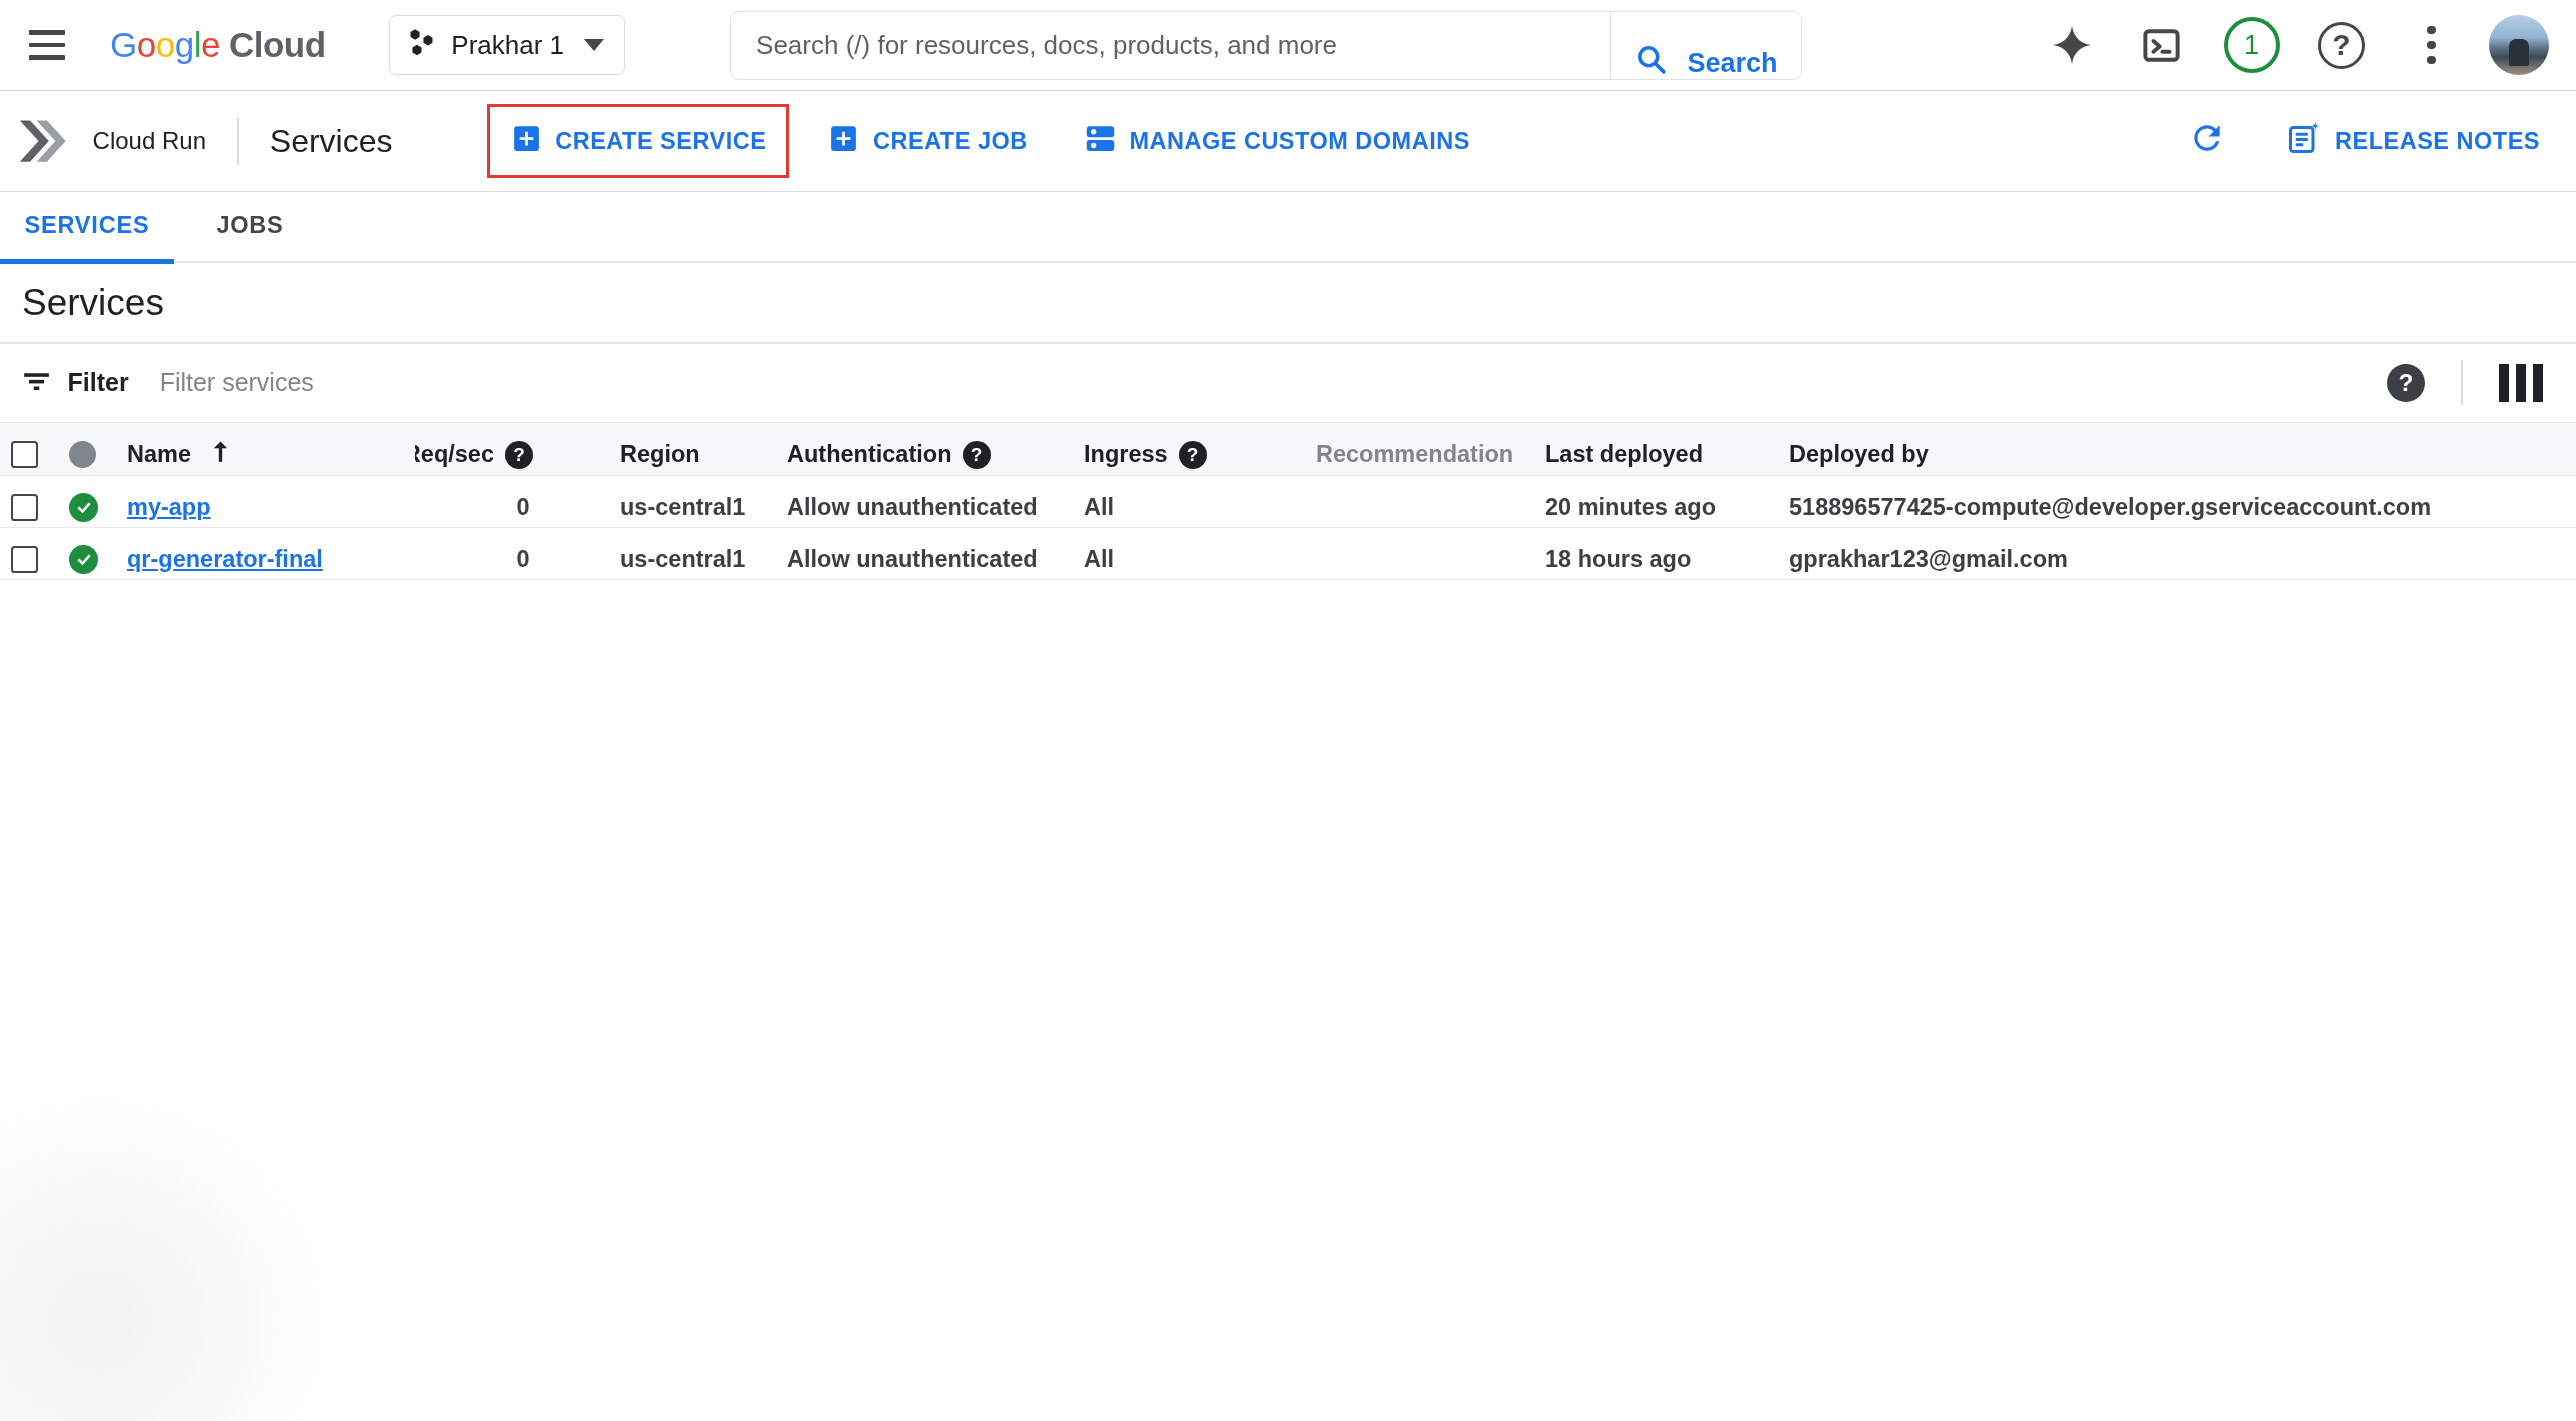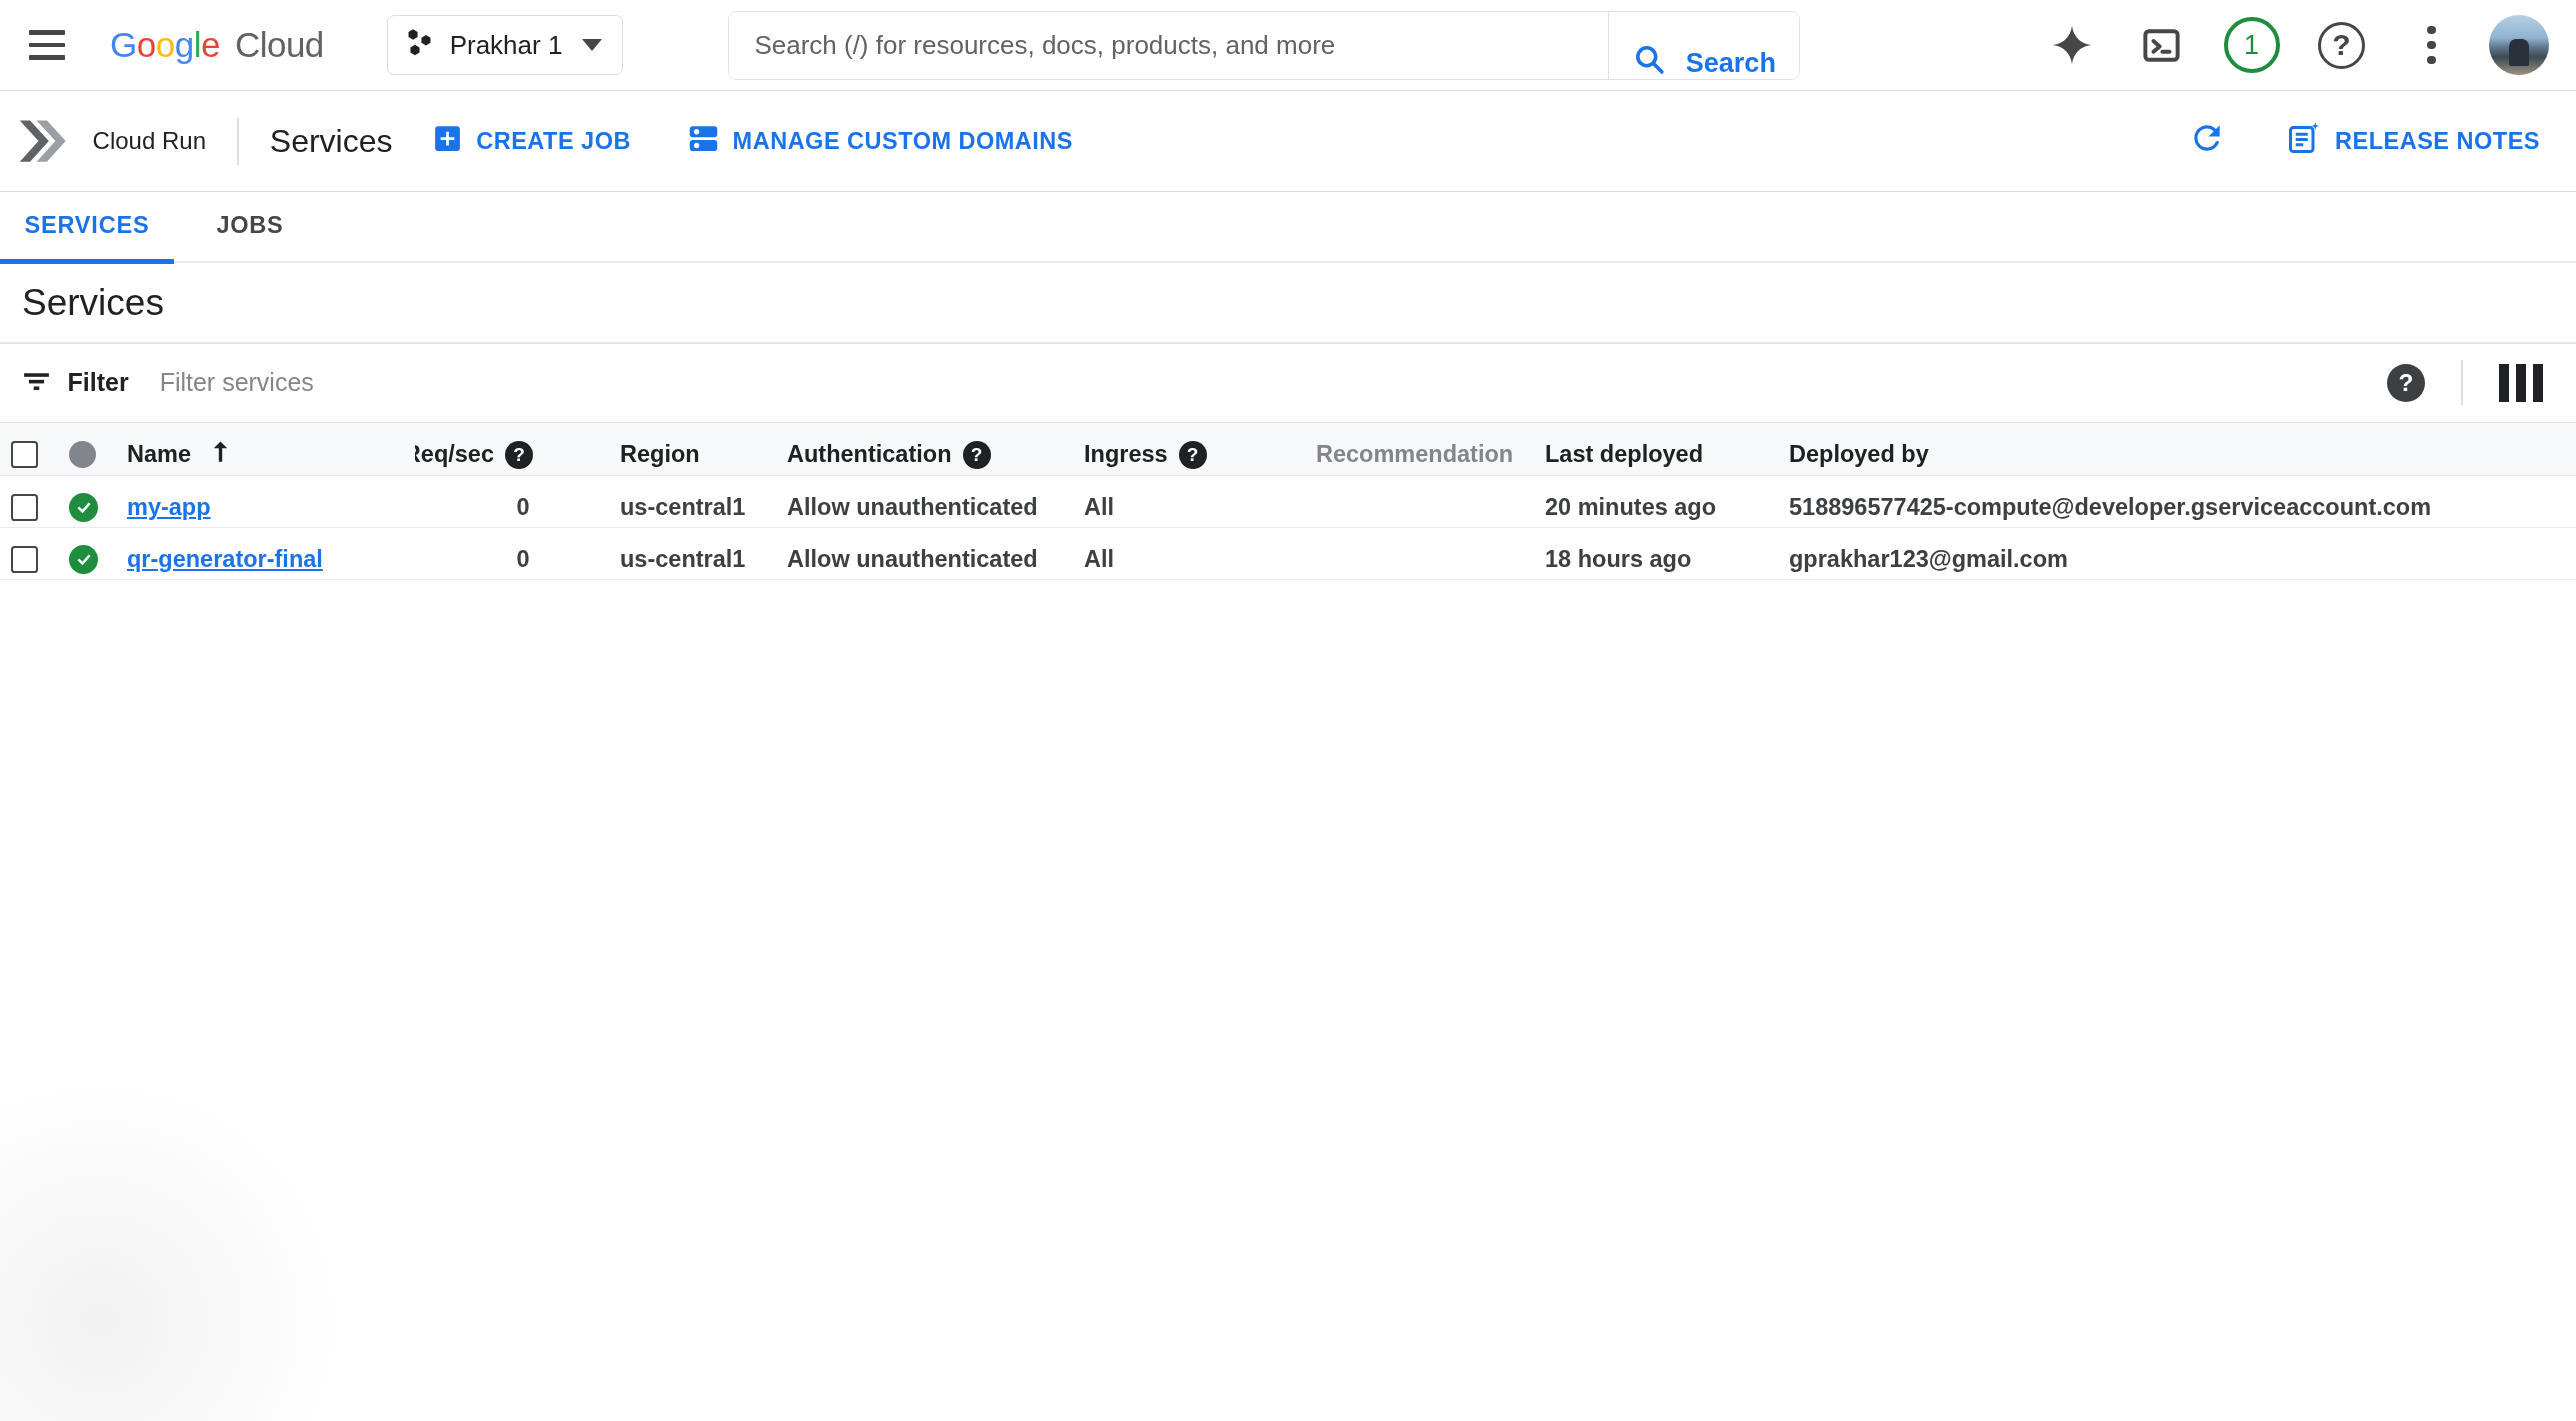--- a/index.html
+++ b/index.html
@@ -12,21 +12,21 @@
   #app{position:relative; width:2576px; height:1421px; background:#fff; overflow:hidden;}
   #app::after{content:""; position:absolute; left:-154px; bottom:-154px; width:507px; height:507px;
     border-radius:50%; background:radial-gradient(circle, rgba(60,64,67,.07), rgba(60,64,67,0) 68%); pointer-events:none;}
 
   
   .topbar{display:flex; align-items:center; height:91px; padding:0 27px 0 20px; border-bottom:0.9px solid var(--line); background:#fff;}
   .hamburger{width:54px; height:54px; display:flex; flex-direction:column; justify-content:center; gap:8.1px; cursor:pointer; padding:0 9px;}
   .hamburger span{display:block; height:4.5px; width:36px; background:#444746; border-radius:0.9px;}
   .logo{display:flex; align-items:baseline; margin-left:36px; font-size:35px; letter-spacing:-0.5px;}
   .logo .lt{font-weight:400;}
-  .logo .cloud{color:var(--gray); margin-left:15px; font-weight:400;}
+  .logo .cloud{color:var(--gray); margin-left:9px; font-weight:700;}
   .projbtn{display:flex; align-items:center; margin-left:63px; height:60px; padding:0 20px 0 16.3px;
     border:1.8px solid var(--line); border-radius:7.2px; background:#fff; cursor:pointer;}
   .projbtn .plabel{font-size:26px; color:var(--ink); margin-left:14.5px;}
   .caret{width:0; height:0; border-left:10px solid transparent; border-right:10px solid transparent; border-top:12.7px solid #444746; margin-left:20px;}
   .searchwrap{display:flex; align-items:stretch; margin-left:105px; width:1072px; height:69px;
     border:1.8px solid #dfe1e5; border-radius:9px; overflow:hidden; background:#fff;}
   .searchwrap input{flex:1; border:none; outline:none; font-size:26px; color:var(--ink2); padding:0 25px; font-family:"Liberation Sans",sans-serif;}
   .searchwrap input::placeholder{color:#5f6368;}
   .searchbtn{display:flex; align-items:flex-end; gap:20px; padding:0 23.5px; border-left:1.8px solid #dfe1e5; cursor:pointer; background:#fff;}
   .searchbtn .slabel{color:var(--blue); font-size:27px; font-weight:700;}
@@ -181,20 +181,30 @@
     <span class="cr-logo">
       <svg width="60" height="60" viewBox="0 0 64 64">
         <polygon points="4,10 24,32 4,54 15,54 35,32 15,10" fill="#5f6368"></polygon>
         <polygon points="22,10 42,32 22,54 33,54 53,32 33,10" fill="#9aa0a6"></polygon>
       </svg>
     </span>
     <span class="pagetitle">Cloud Run</span>
     <span class="vdivider"></span>
     <span class="pagesection">Services</span>
 
+    <div class="redbox">
+      <div class="textbtn">
+        <span>
+          <svg width="33" height="33" viewBox="0 0 24 24" fill="#1a73e8">
+            <path d="M19 3H5c-1.1 0-2 .9-2 2v14c0 1.1.9 2 2 2h14c1.1 0 2-.9 2-2V5c0-1.1-.9-2-2-2zm-2 10h-4v4h-2v-4H7v-2h4V7h2v4h4v2z"></path>
+          </svg>
+        </span>
+        <span>CREATE SERVICE</span>
+      </div>
+    </div>
 
     <div class="textbtn mleft42">
       <span>
         <svg width="33" height="33" viewBox="0 0 24 24" fill="#1a73e8">
           <path d="M19 3H5c-1.1 0-2 .9-2 2v14c0 1.1.9 2 2 2h14c1.1 0 2-.9 2-2V5c0-1.1-.9-2-2-2zm-2 10h-4v4h-2v-4H7v-2h4V7h2v4h4v2z"></path>
         </svg>
       </span>
       <span>CREATE JOB</span>
     </div>
 

